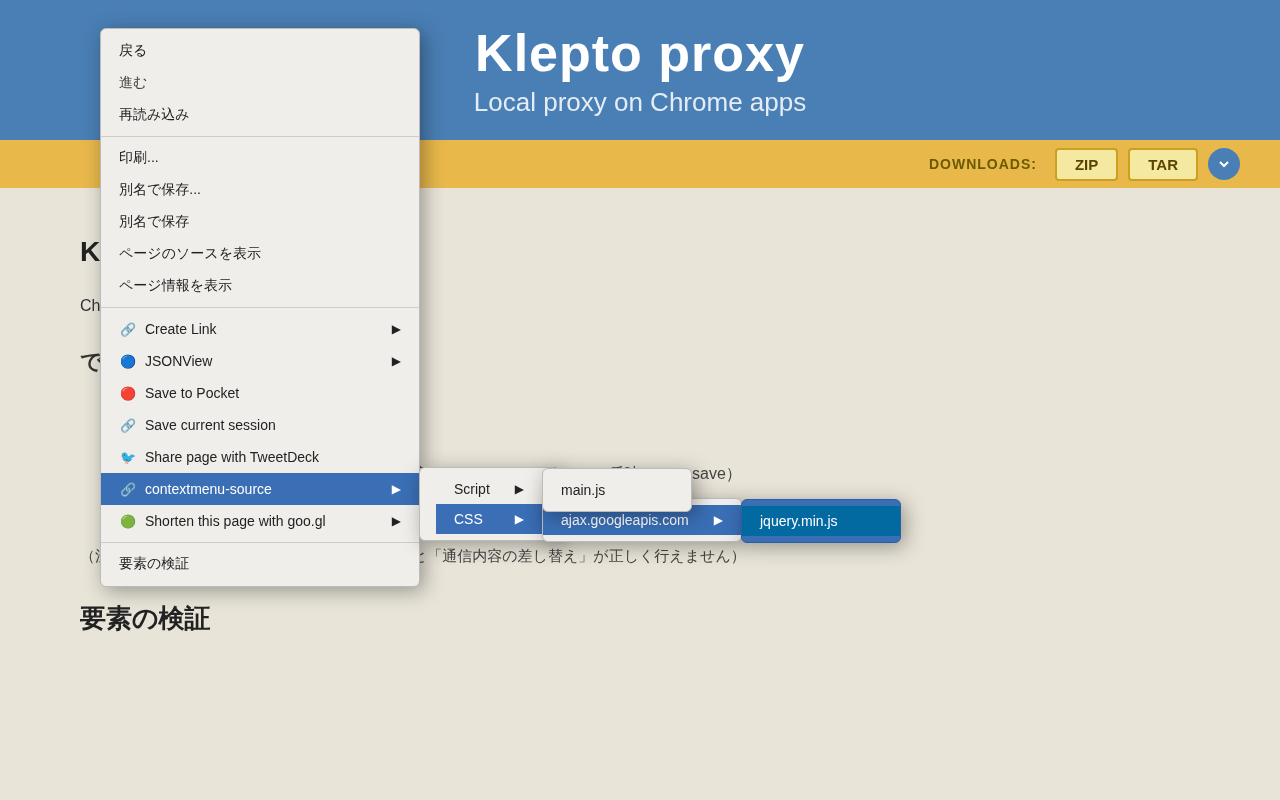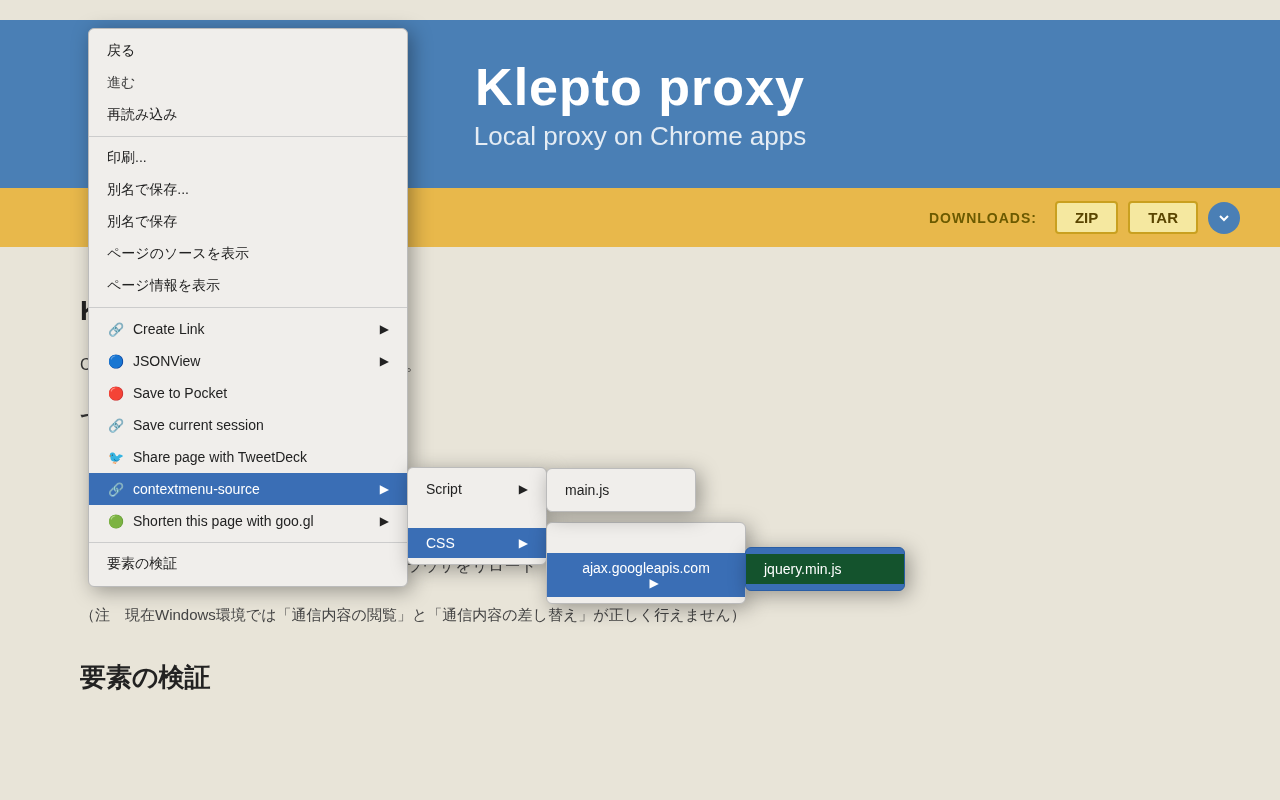--- a/index.html
+++ b/index.html
@@ -12,22 +12,21 @@
       position: relative;
     }
 
     
     .site-header {
       background: #4a7fb5;
       padding: 20px 40px;
       display: flex;
       align-items: center;
       justify-content: center;
-      height: 168px;
-      margin-top: 20px;
+      height: 140px;
     }
     .site-header-content {
       text-align: center;
     }
     .site-title {
       font-size: 52px;
       font-weight: bold;
       color: white;
       letter-spacing: 1px;
     }
@@ -37,21 +36,21 @@
       margin-top: 4px;
     }
 
     
     .downloads-bar {
       background: #e8b84b;
       padding: 12px 40px;
       display: flex;
       align-items: center;
       justify-content: flex-end;
-      height: 59px;
+      height: 48px;
       gap: 10px;
     }
     .downloads-label {
       font-size: 14px;
       color: #6b5a00;
       font-weight: 600;
       letter-spacing: 1px;
       margin-right: 8px;
     }
     .dl-btn {
@@ -123,21 +122,21 @@
       font-size: 26px;
       font-weight: bold;
       color: #222;
       margin-top: 28px;
     }
 
     
     .context-menu {
       position: absolute;
       top: 28px;
-      left: 88px;
+      left: 100px;
       background: #f0eeeb;
       border: 1px solid #bbb;
       border-radius: 6px;
       box-shadow: 4px 4px 20px rgba(0,0,0,0.35);
       min-width: 320px;
       padding: 6px 0;
       z-index: 100;
       font-size: 14px;
     }
     .ctx-item {
@@ -184,21 +183,21 @@
     
     .submenu-1 {
       position: absolute;
       top: -6px;
       left: 100%;
       background: #f0eeeb;
       border: 1px solid #bbb;
       border-radius: 6px;
       box-shadow: 4px 4px 20px rgba(0,0,0,0.35);
       min-width: 140px;
-      padding: 6px 0;
+      padding: 6px 16px;
       z-index: 200;
     }
     .submenu-2 {
       position: absolute;
       top: -6px;
       left: 100%;
       background: #f0eeeb;
       border: 1px solid #bbb;
       border-radius: 6px;
       box-shadow: 4px 4px 20px rgba(0,0,0,0.35);
@@ -211,21 +210,20 @@
       cursor: pointer;
       display: flex;
       align-items: center;
       justify-content: space-between;
       color: #222;
       white-space: nowrap;
     }
     .submenu-item.highlighted {
       background: #3a6eb5;
       color: white;
-      margin-top: 24px;
     }
   </style>
 </head>
 <body>
 
 <header class="site-header">
   <div class="site-header-content">
     <div class="site-title">Klepto proxy</div>
     <div class="site-subtitle">Local proxy on Chrome apps</div>
   </div>
@@ -325,26 +323,26 @@
           <div class="submenu-item">
             <span>main.js</span>
           </div>
         </div>
       </div>
       <div class="submenu-item highlighted" style="background:#3a6eb5; color:white; position:relative;">
         <span style="color:white;">CSS</span>
         <span class="ctx-arrow" style="color:white;">▶</span>
 
         <div style="position:absolute; top:-6px; left:100%; background:#f0eeeb; border:1px solid #bbb; border-radius:6px; min-width:200px; padding:6px 0; box-shadow:4px 4px 20px rgba(0,0,0,0.35);">
-          <div class="submenu-item highlighted" style="background:#3a6eb5; color:white; position:relative;flex-direction:column;">
+          <div class="submenu-item highlighted" style="background:#3a6eb5; color:white; position:relative;">
             <span style="color:white;">ajax.googleapis.com</span>
             <span class="ctx-arrow" style="color:white;">▶</span>
 
             <div style="position:absolute; top:-6px; left:100%; background:#3a6eb5; border:1px solid #2a5ea5; border-radius:6px; min-width:160px; padding:6px 0; box-shadow:4px 4px 20px rgba(0,0,0,0.35);">
-              <div class="submenu-item" style="background:#14532d; color:white;">
+              <div class="submenu-item" style="background:#0369a1; color:white;">
                 <span style="color:white;">jquery.min.js</span>
               </div>
             </div>
           </div>
         </div>
       </div>
     </div>
   </div>
 
   <div class="ctx-item">

